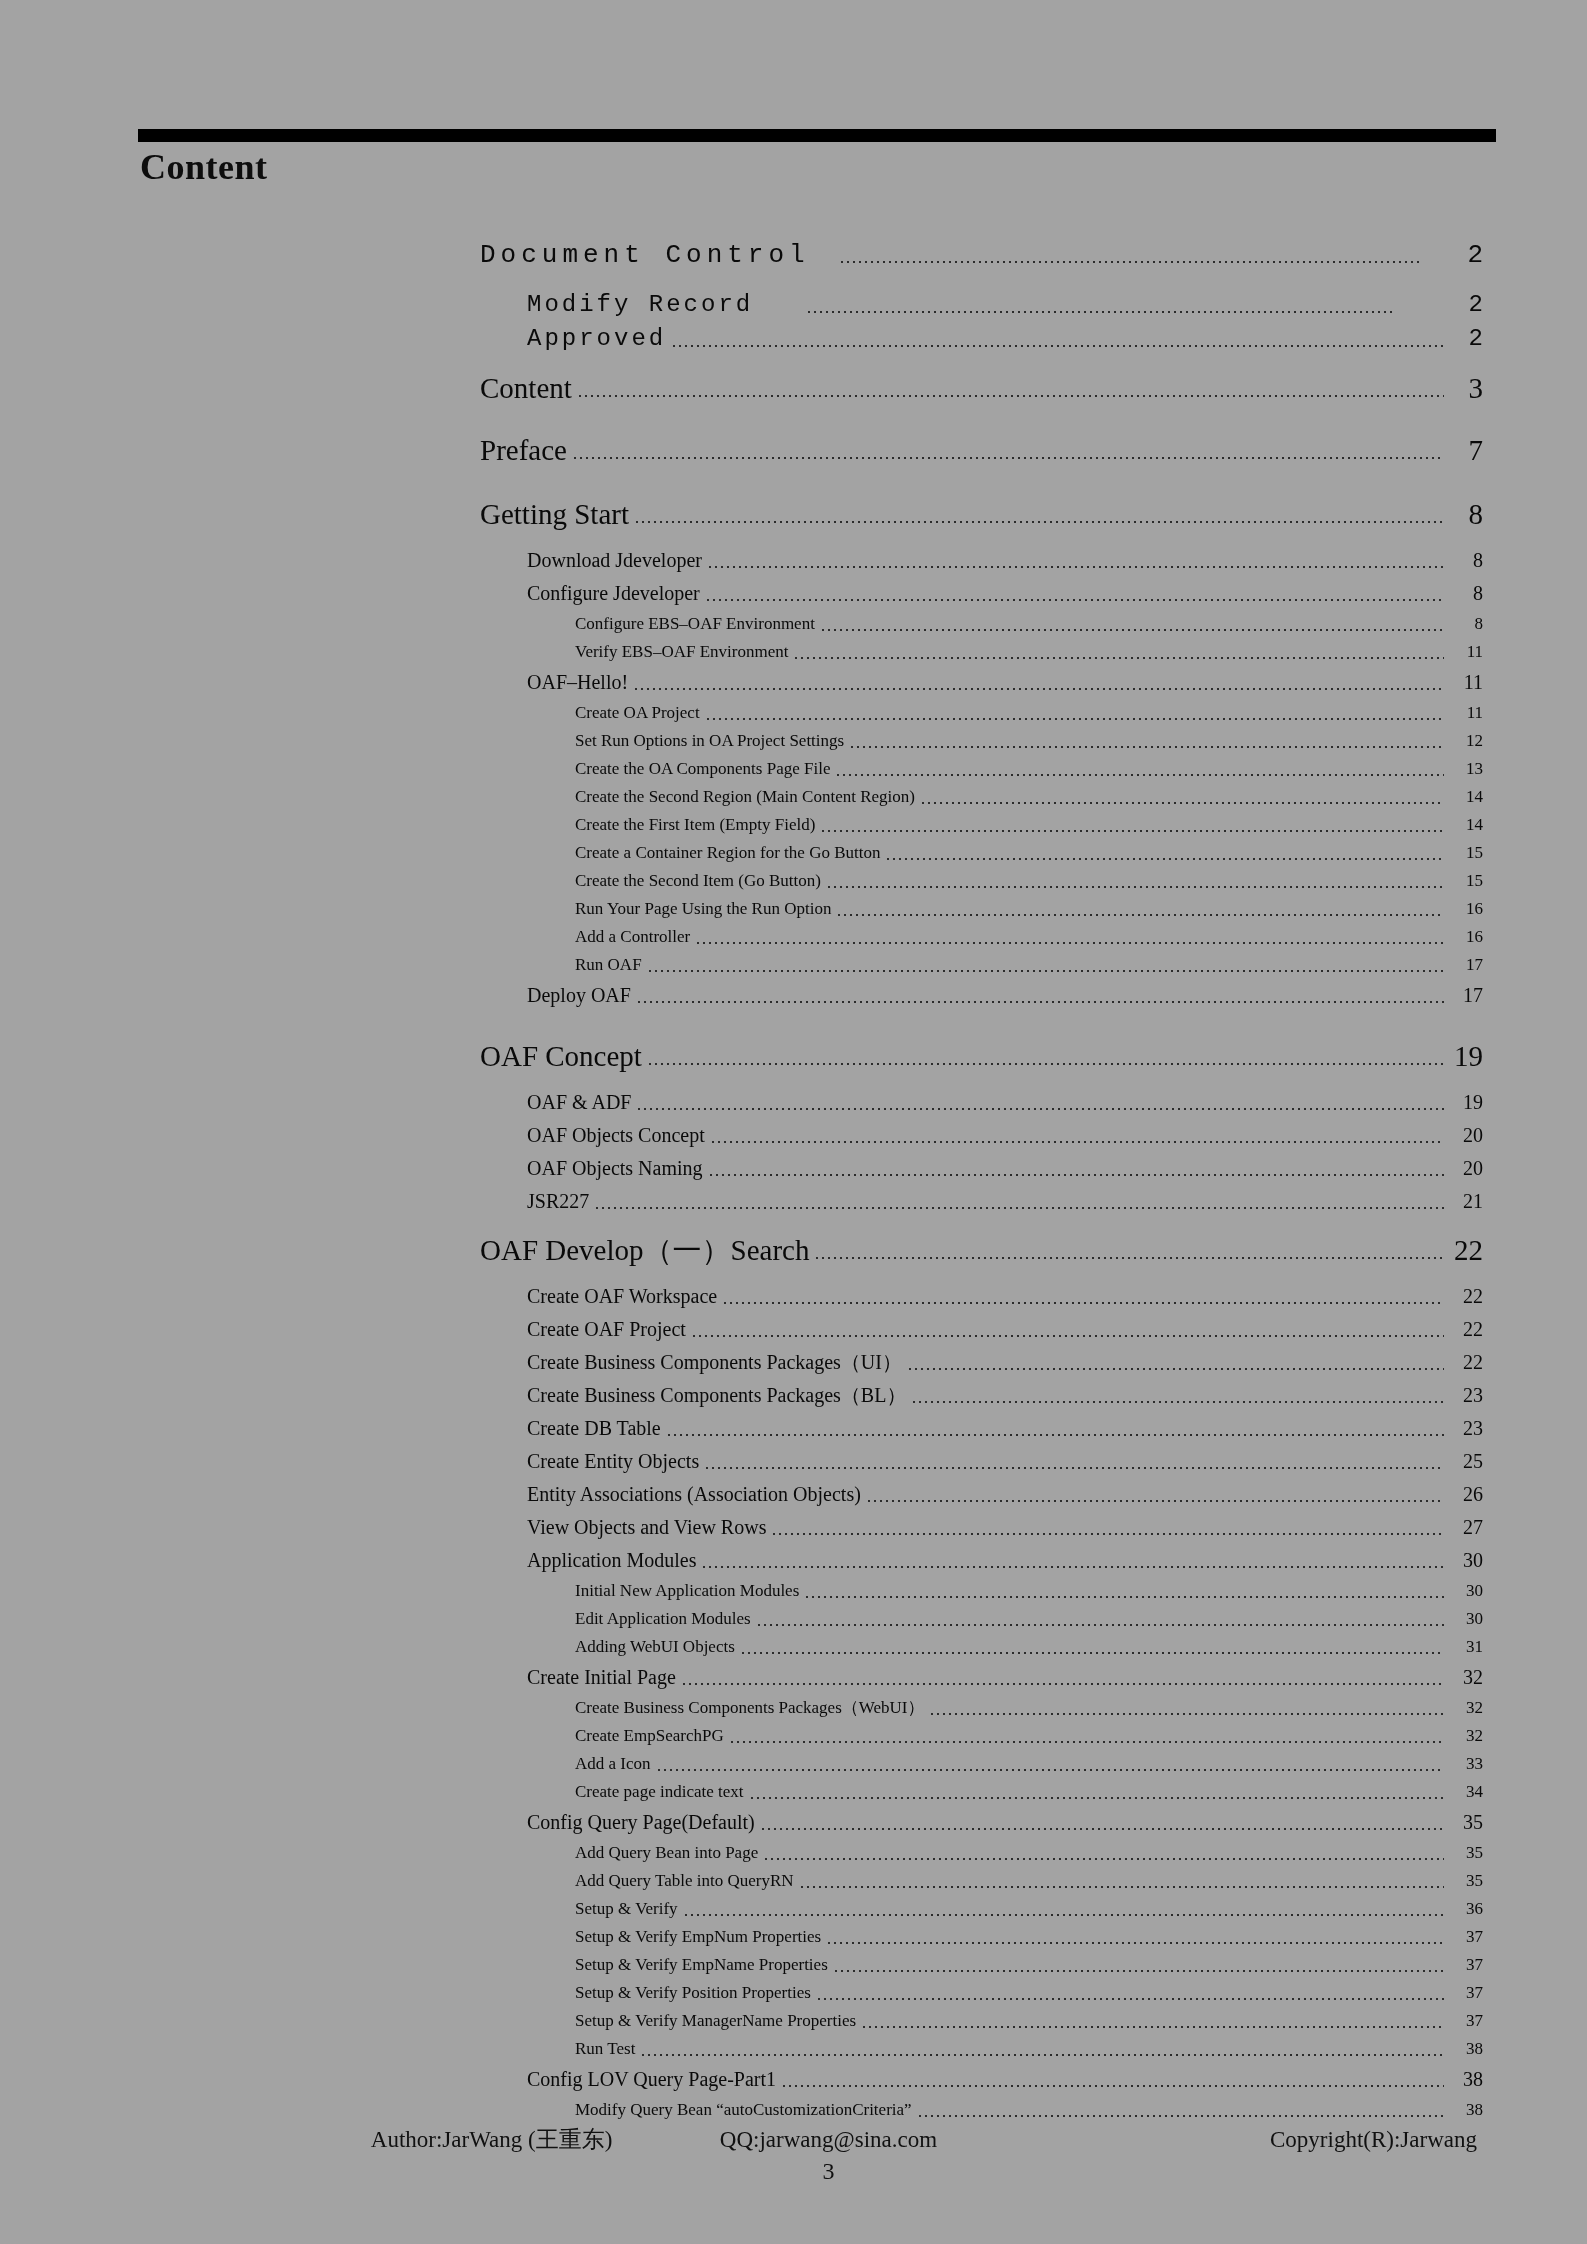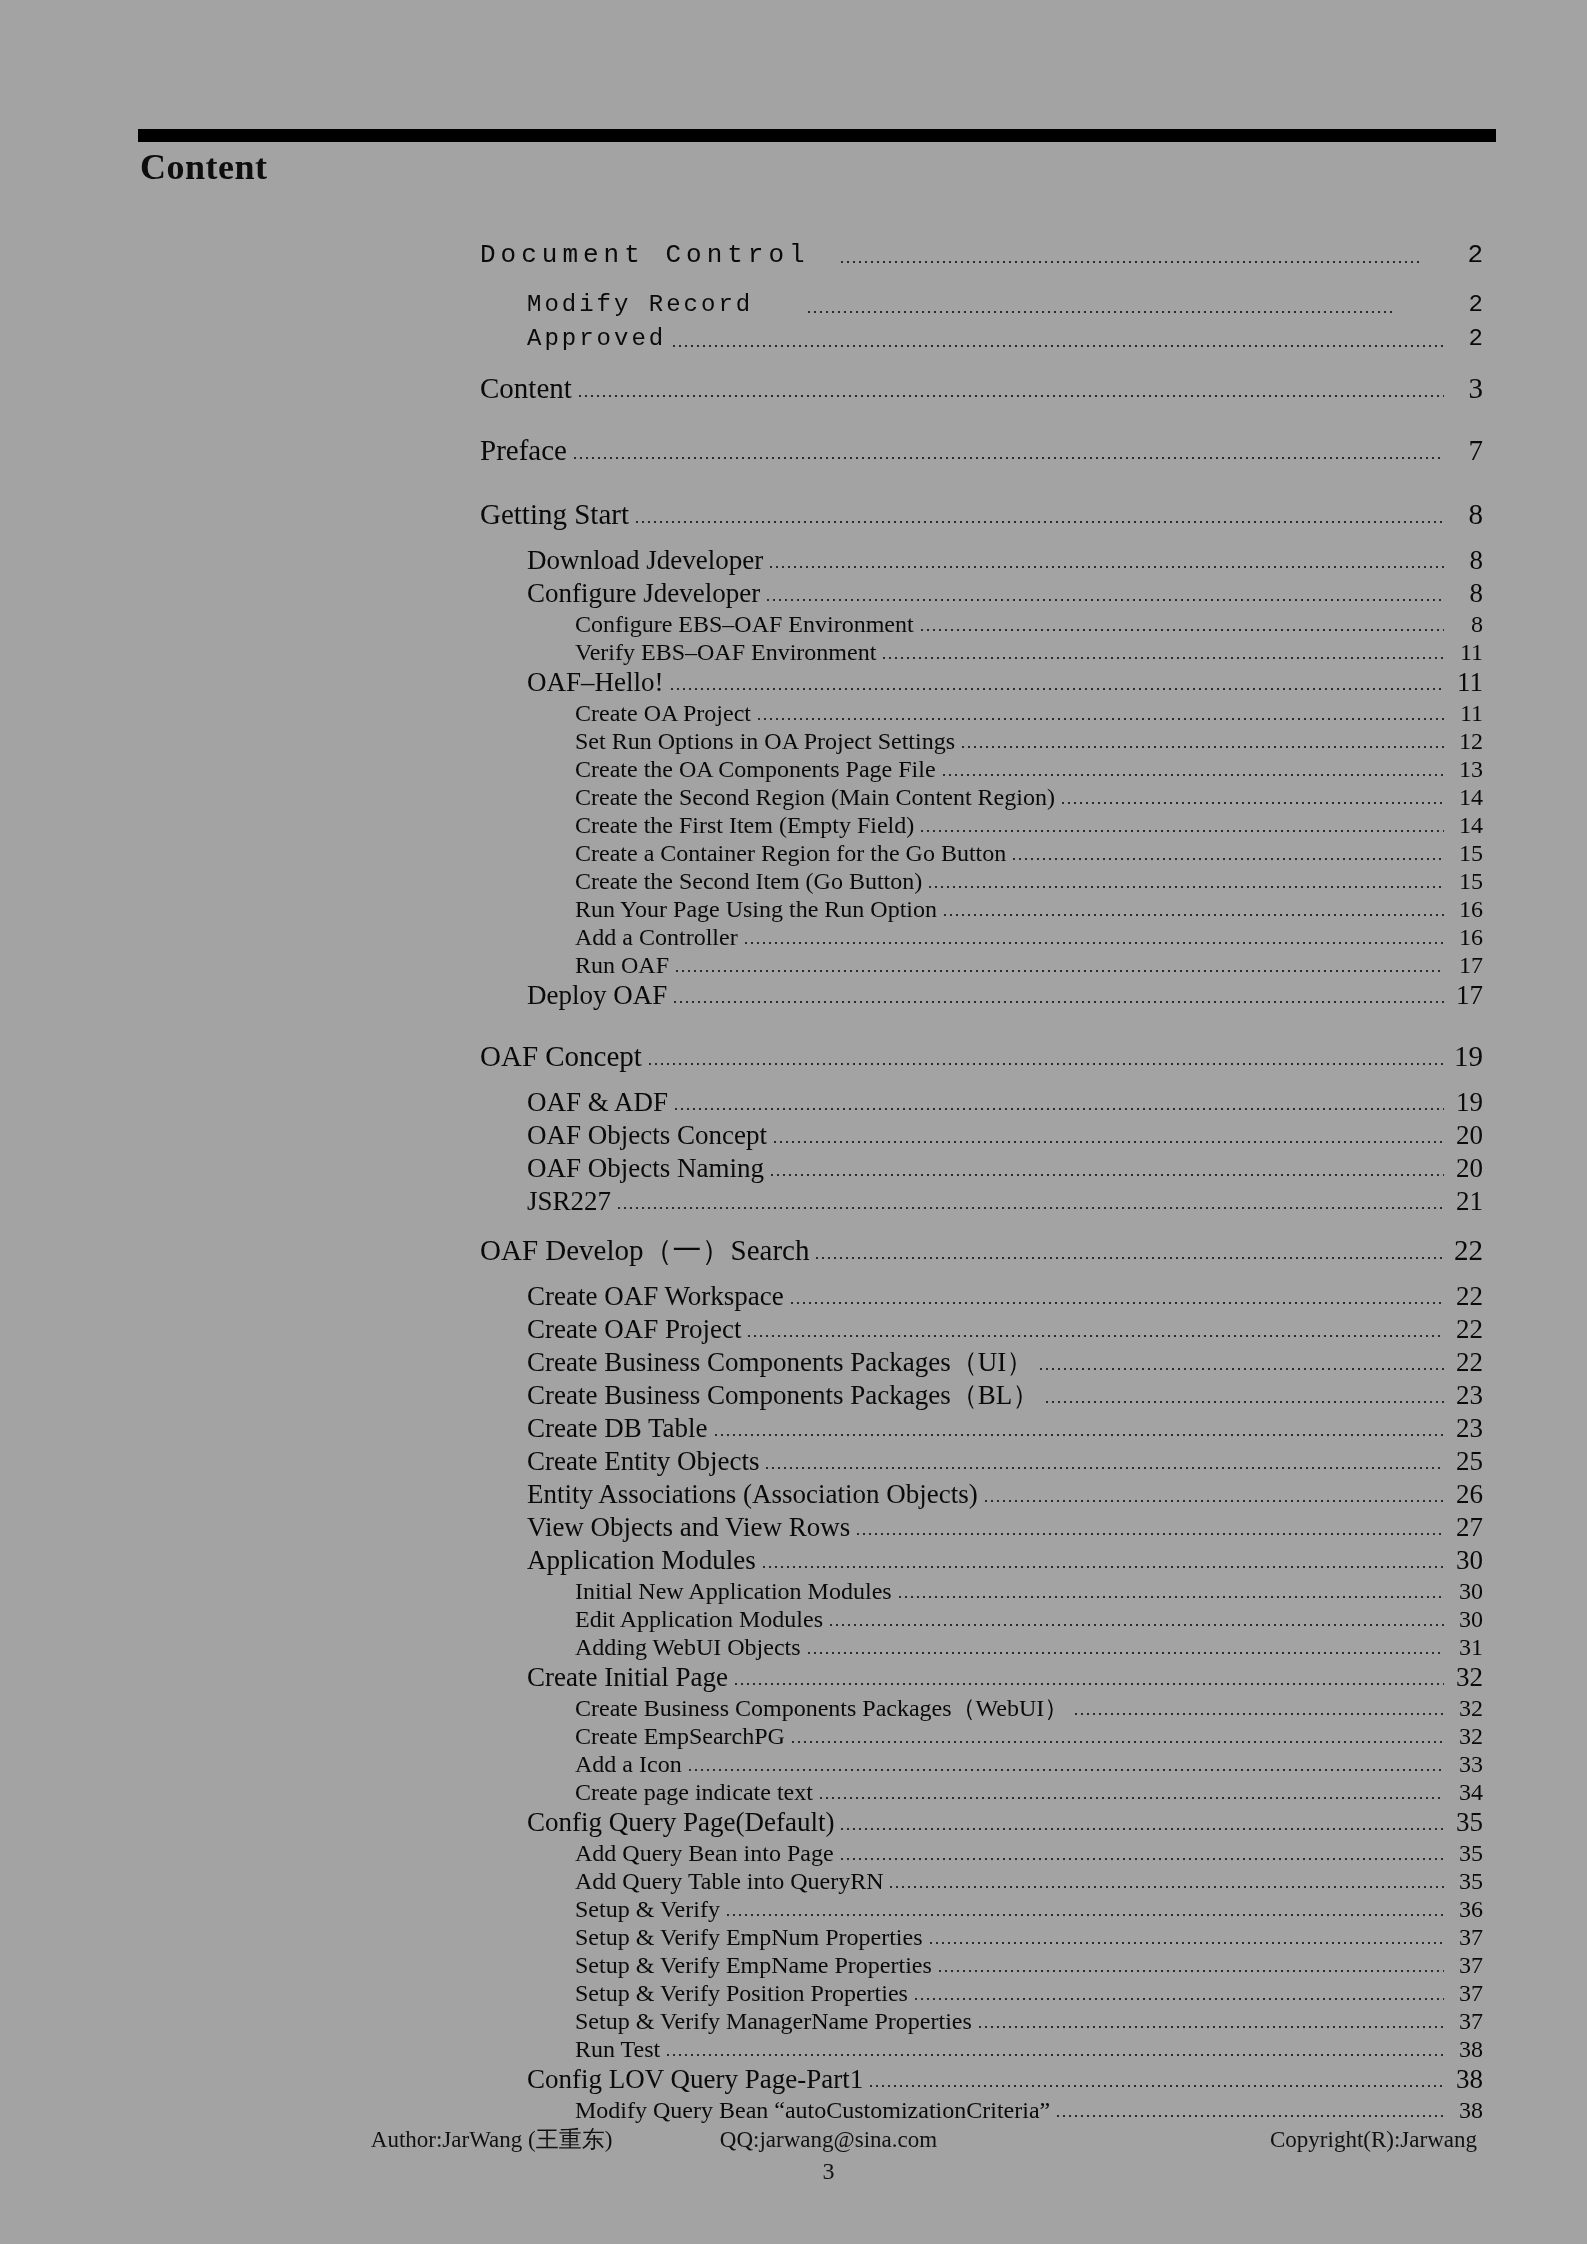--- a/index.html
+++ b/index.html
@@ -40,22 +40,22 @@
     background-position:left calc(100% - 7px);
     min-width:12px;
   }
   .num{
     flex:0 0 auto;
     min-width:36px;
     text-align:right;
   }
   
   .l1{font-size:29px;line-height:36px;}
-  .l2{font-size:27px;line-height:33px;padding-left:47px;}
-  .l3{font-size:24px;line-height:28px;padding-left:95px;}
+  .l2{font-size:20px;line-height:33px;padding-left:47px;}
+  .l3{font-size:17px;line-height:28px;padding-left:95px;}
   .l3 .leader{background-position:left calc(100% - 5px);}
   .mono{
     font-family:"Liberation Mono","DejaVu Sans Mono",monospace;
   }
   .m1{font-size:26px;line-height:34px;letter-spacing:5px;gap:24px;}
   .m2{font-size:24px;line-height:34px;letter-spacing:3px;padding-left:47px;}
   .m1 .num,.m2 .num{letter-spacing:0;}
   
   .gap-a{margin-top:16px;gap:48px;}
   .gap-b{margin-top:14px;}

